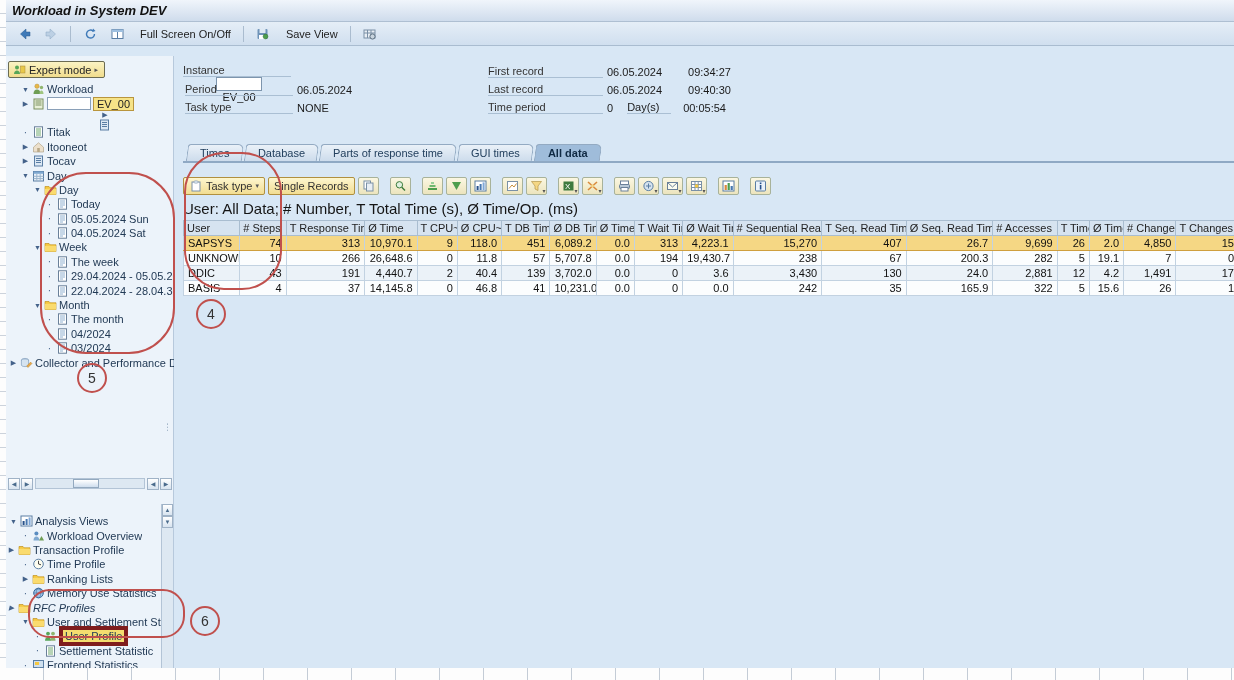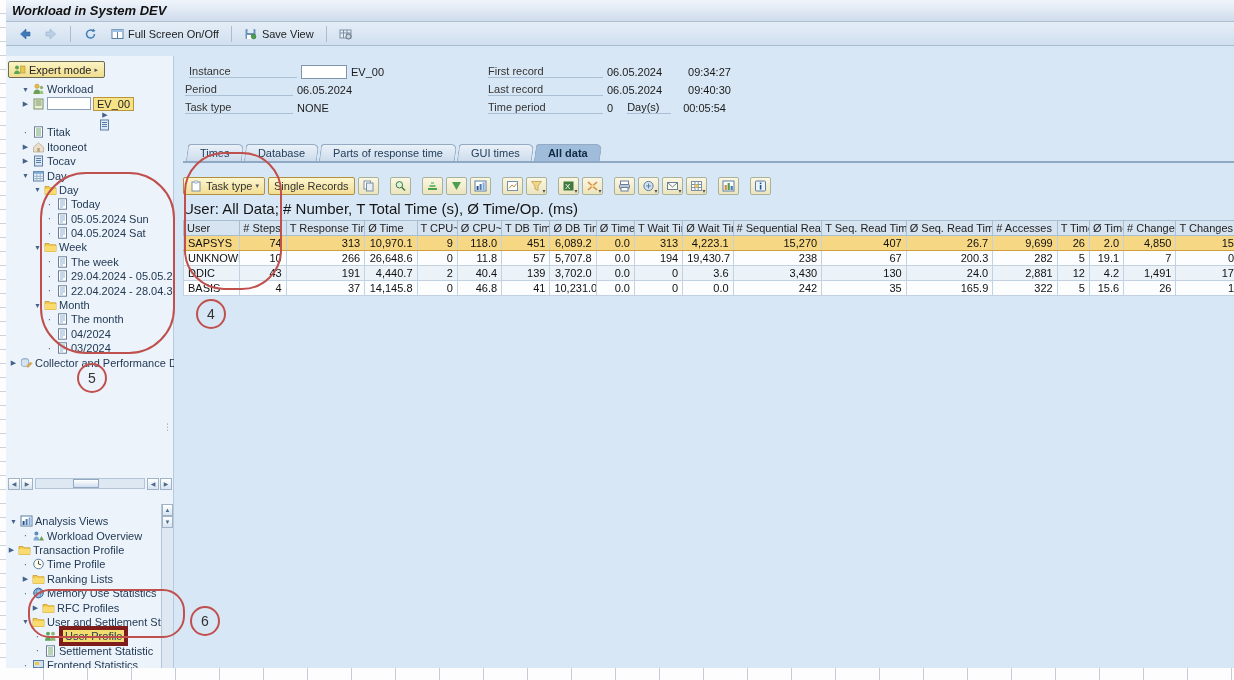--- a/index.html
+++ b/index.html
@@ -12,21 +12,21 @@
   .excel-bottom { position:absolute; left:0; top:668px; width:1234px; height:12px; background:#fdfdfd;
     background-image:repeating-linear-gradient(90deg, #fdfdfd 0 43px, #c4ccd6 43px 44px); }
 
   .app { position:absolute; left:6px; top:0; width:1228px; height:668px; background:#d8e7f5; overflow:hidden; }
 
   .titlebar { height:22px; background:linear-gradient(#f0f5fb,#cfdcec); border-bottom:1px solid #aebfd2;
     display:flex; align-items:center; padding-left:6px; font-size:13px; font-weight:bold; font-style:italic; color:#111; }
 
   .toolbar { height:24px; background:linear-gradient(#e5eef7,#d0dfef); border-bottom:1px solid #a9bcd0;
     display:flex; align-items:center; gap:3px; padding:0 6px; }
-  .tbtn { display:flex; align-items:center; gap:4px; height:19px; padding:0 4px; border:1px solid transparent;
+  .tbtn { display:flex; align-items:center; gap:16px; height:19px; padding:0 4px; border:1px solid transparent;
     border-radius:2px; background:transparent; font-size:11px; color:#222; cursor:default; }
   .tsep { width:1px; height:16px; background:#aabccf; margin:0 4px; }
   .icon { display:inline-flex; width:14px; height:13px; align-items:center; justify-content:center; }
   .icon svg { width:13px; height:12px; }
 
   .body { position:absolute; top:47px; left:0; right:0; bottom:0; display:flex;margin-top:9px; }
 
   
   .sidebar { width:168px; background:#ecf3fa; border-right:1px solid #b7c9dc; position:relative; flex:none; }
   .expert-btn { position:absolute; left:2px; top:5px; height:17px; display:flex; align-items:center; gap:3px;
@@ -497,21 +497,21 @@
               <span class="icon">
                 <svg viewBox="0 0 13 12">
                   <circle cx="6.5" cy="6" r="4.8" fill="#9fc4e8" stroke="#3a6a9a"></circle>
                   <ellipse cx="6.5" cy="6" rx="2.2" ry="4.8" fill="none" stroke="#3a6a9a" stroke-width="0.5"></ellipse>
                   <line x1="1.7" y1="6" x2="11.3" y2="6" stroke="#3a6a9a" stroke-width="0.5"></line>
                   <path d="M3 3.2c2-1.4 5-1.4 7 0" fill="none" stroke="#3a6a9a" stroke-width="0.5"></path>
                 </svg>
               </span>
               <span class="lbl">Memory Use Statistics</span>
             </div>
-            <div class="trow" style="padding-left: 24px;">
+            <div class="trow" style="padding-left: 0; font-style: italic;">
               <span class="exp">▶</span>
               <span class="icon">
                 <svg viewBox="0 0 13 12">
                   <path d="M1 2.5h4l1.2 1.3H12V10.5H1z" fill="#f5c842" stroke="#b8860b" stroke-width="0.6"></path>
                   <path d="M1 4.8h11V10.5H1z" fill="#fadb6e"></path>
                 </svg>
               </span>
               <span class="lbl">RFC Profiles</span>
             </div>
             <div class="trow" style="padding-left: 14px;">
@@ -574,21 +574,21 @@
             </div>
           </div>
         <div class="vscroll">
           <span class="sq">▲</span>
           <span class="sq">▼</span>
         </div>
       </div>
 
       <div class="main">
         <div class="form" id="header-form">
-            <div class="frow" style="left: 6px; top: 0px;">
+            <div class="frow" style="left: 0; top: 0px; flex-direction: column;">
               <span class="flabel">Instance</span>
               <input class="finput" type="text" style="">
               <span class="fvalue">EV_00</span>
             </div>
             <div class="frow" style="left: 2px; top: 18px;">
               <span class="flabel">Period</span>
               <span class="fvalue">06.05.2024</span>
             </div>
             <div class="frow" style="left: 2px; top: 36px;">
               <span class="flabel">Task type</span>

